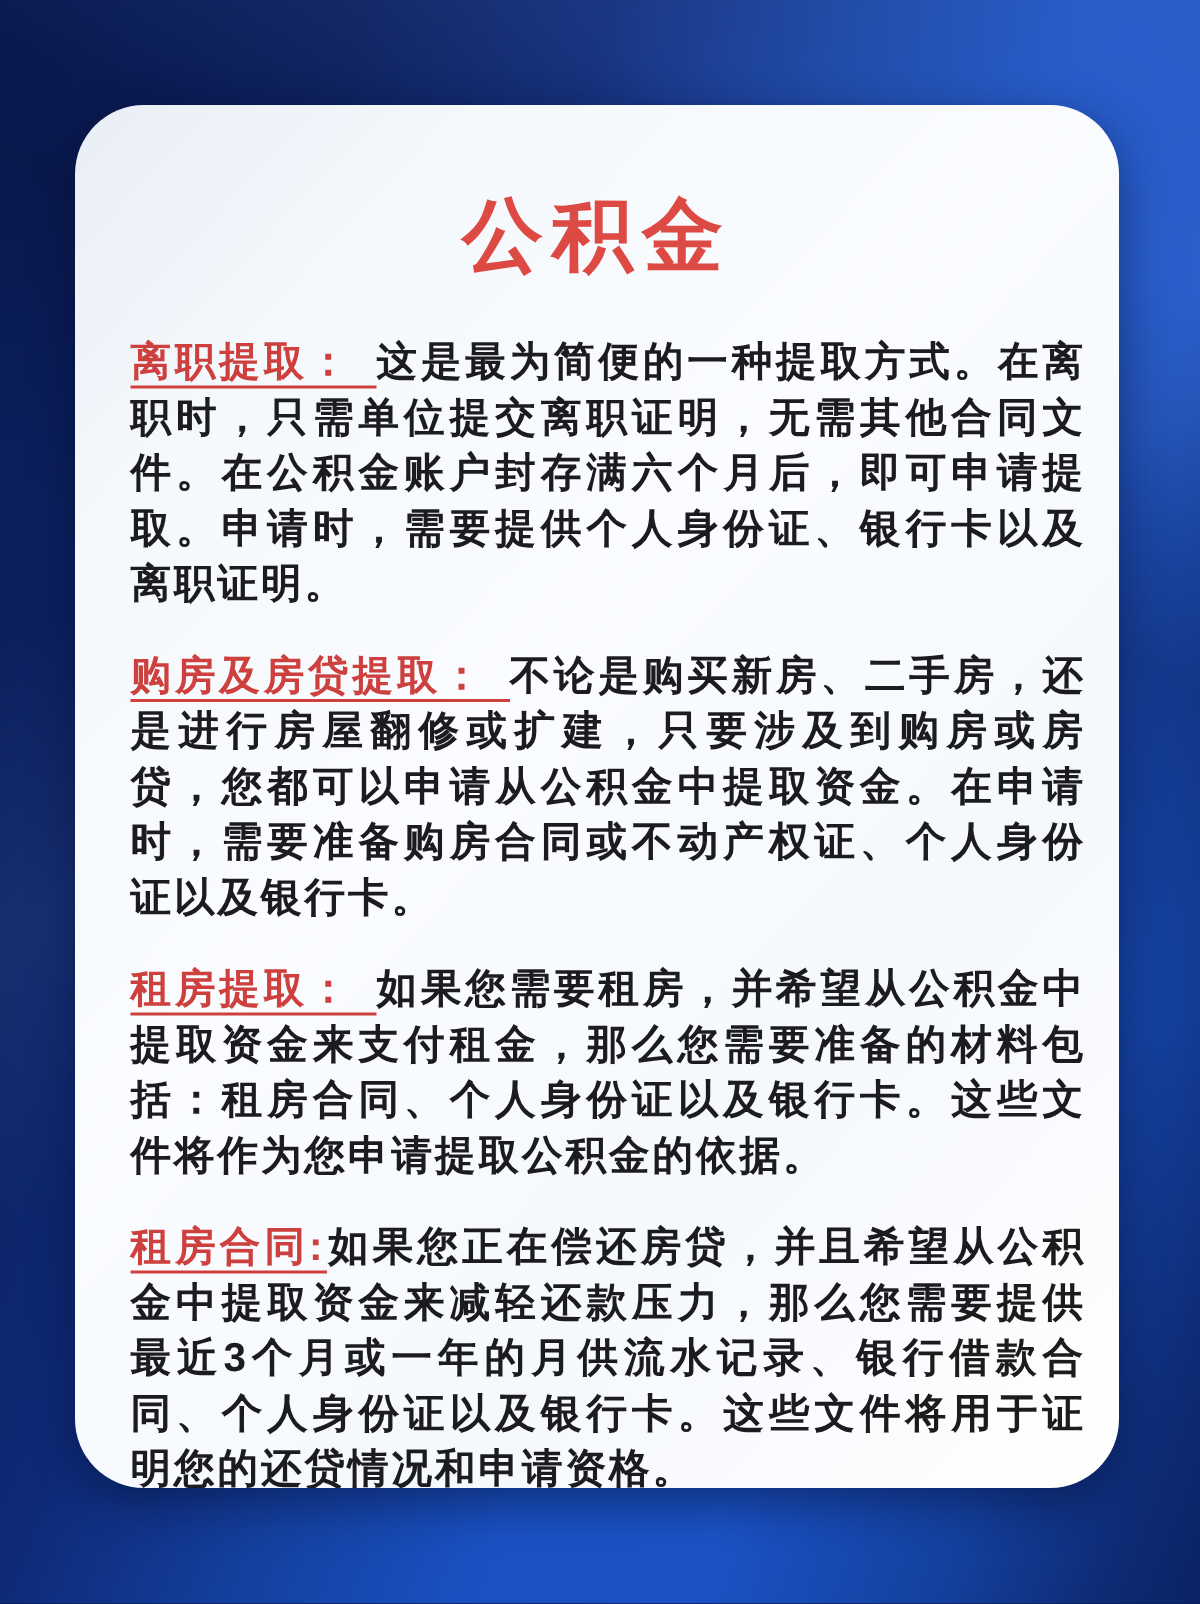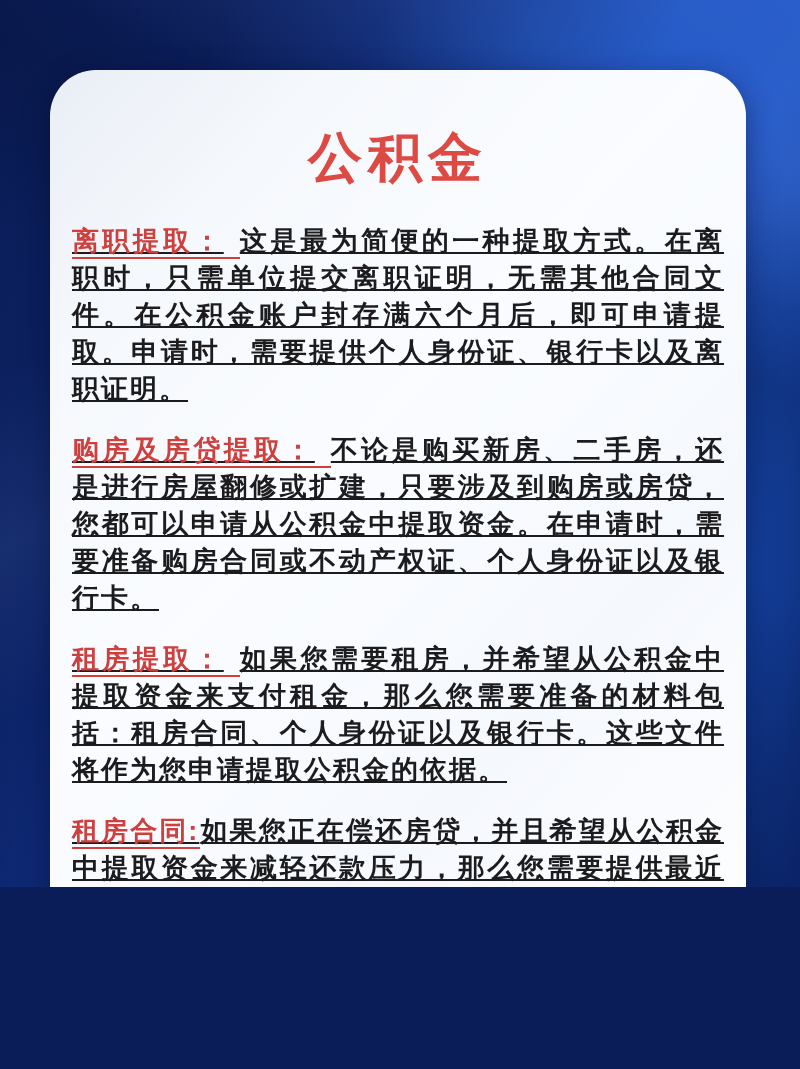--- a/index.html
+++ b/index.html
@@ -4,21 +4,21 @@
 <style>
   html, body {
     margin: 0;
     padding: 0;
     background: #0a1d58;
     font-family: "Liberation Sans", sans-serif;
   }
   .stage {
     position: relative;
     width: 800px;
-    height: 887px;
+    height: 1069px;
     overflow: hidden;
     background:
       linear-gradient(111deg,
         #0a1d58 0%,
         #0c2161 20%,
         #0e2a77 34%,
         #14409f 47%,
         #1a51c2 60%,
         #1b52c4 72%,
         #14419f 85%,
@@ -72,29 +72,28 @@
     letter-spacing: 6px;
     color: #dd4a44;
   }
   .title .t-line {
     display: block;
   }
   .sections {
     margin-top: 33px;
   }
   .section {
-    margin: 0 0 24px 0;
+    margin: 0 0 24px 15px;
     font-size: 27px;
     line-height: 37px;
     letter-spacing: 2px;
     font-weight: 700;
     color: #1c1c1e;
     text-align: justify;
     text-justify: inter-ideograph;
-    text-decoration: underline;
   }
   .heading {
     color: #cd403e;
     border-bottom: 2px solid #cd403e;
     padding-bottom: 1px;
     padding-right: 16px;
   }
   
   .section.sec-repay .heading {
     padding-right: 1px;

